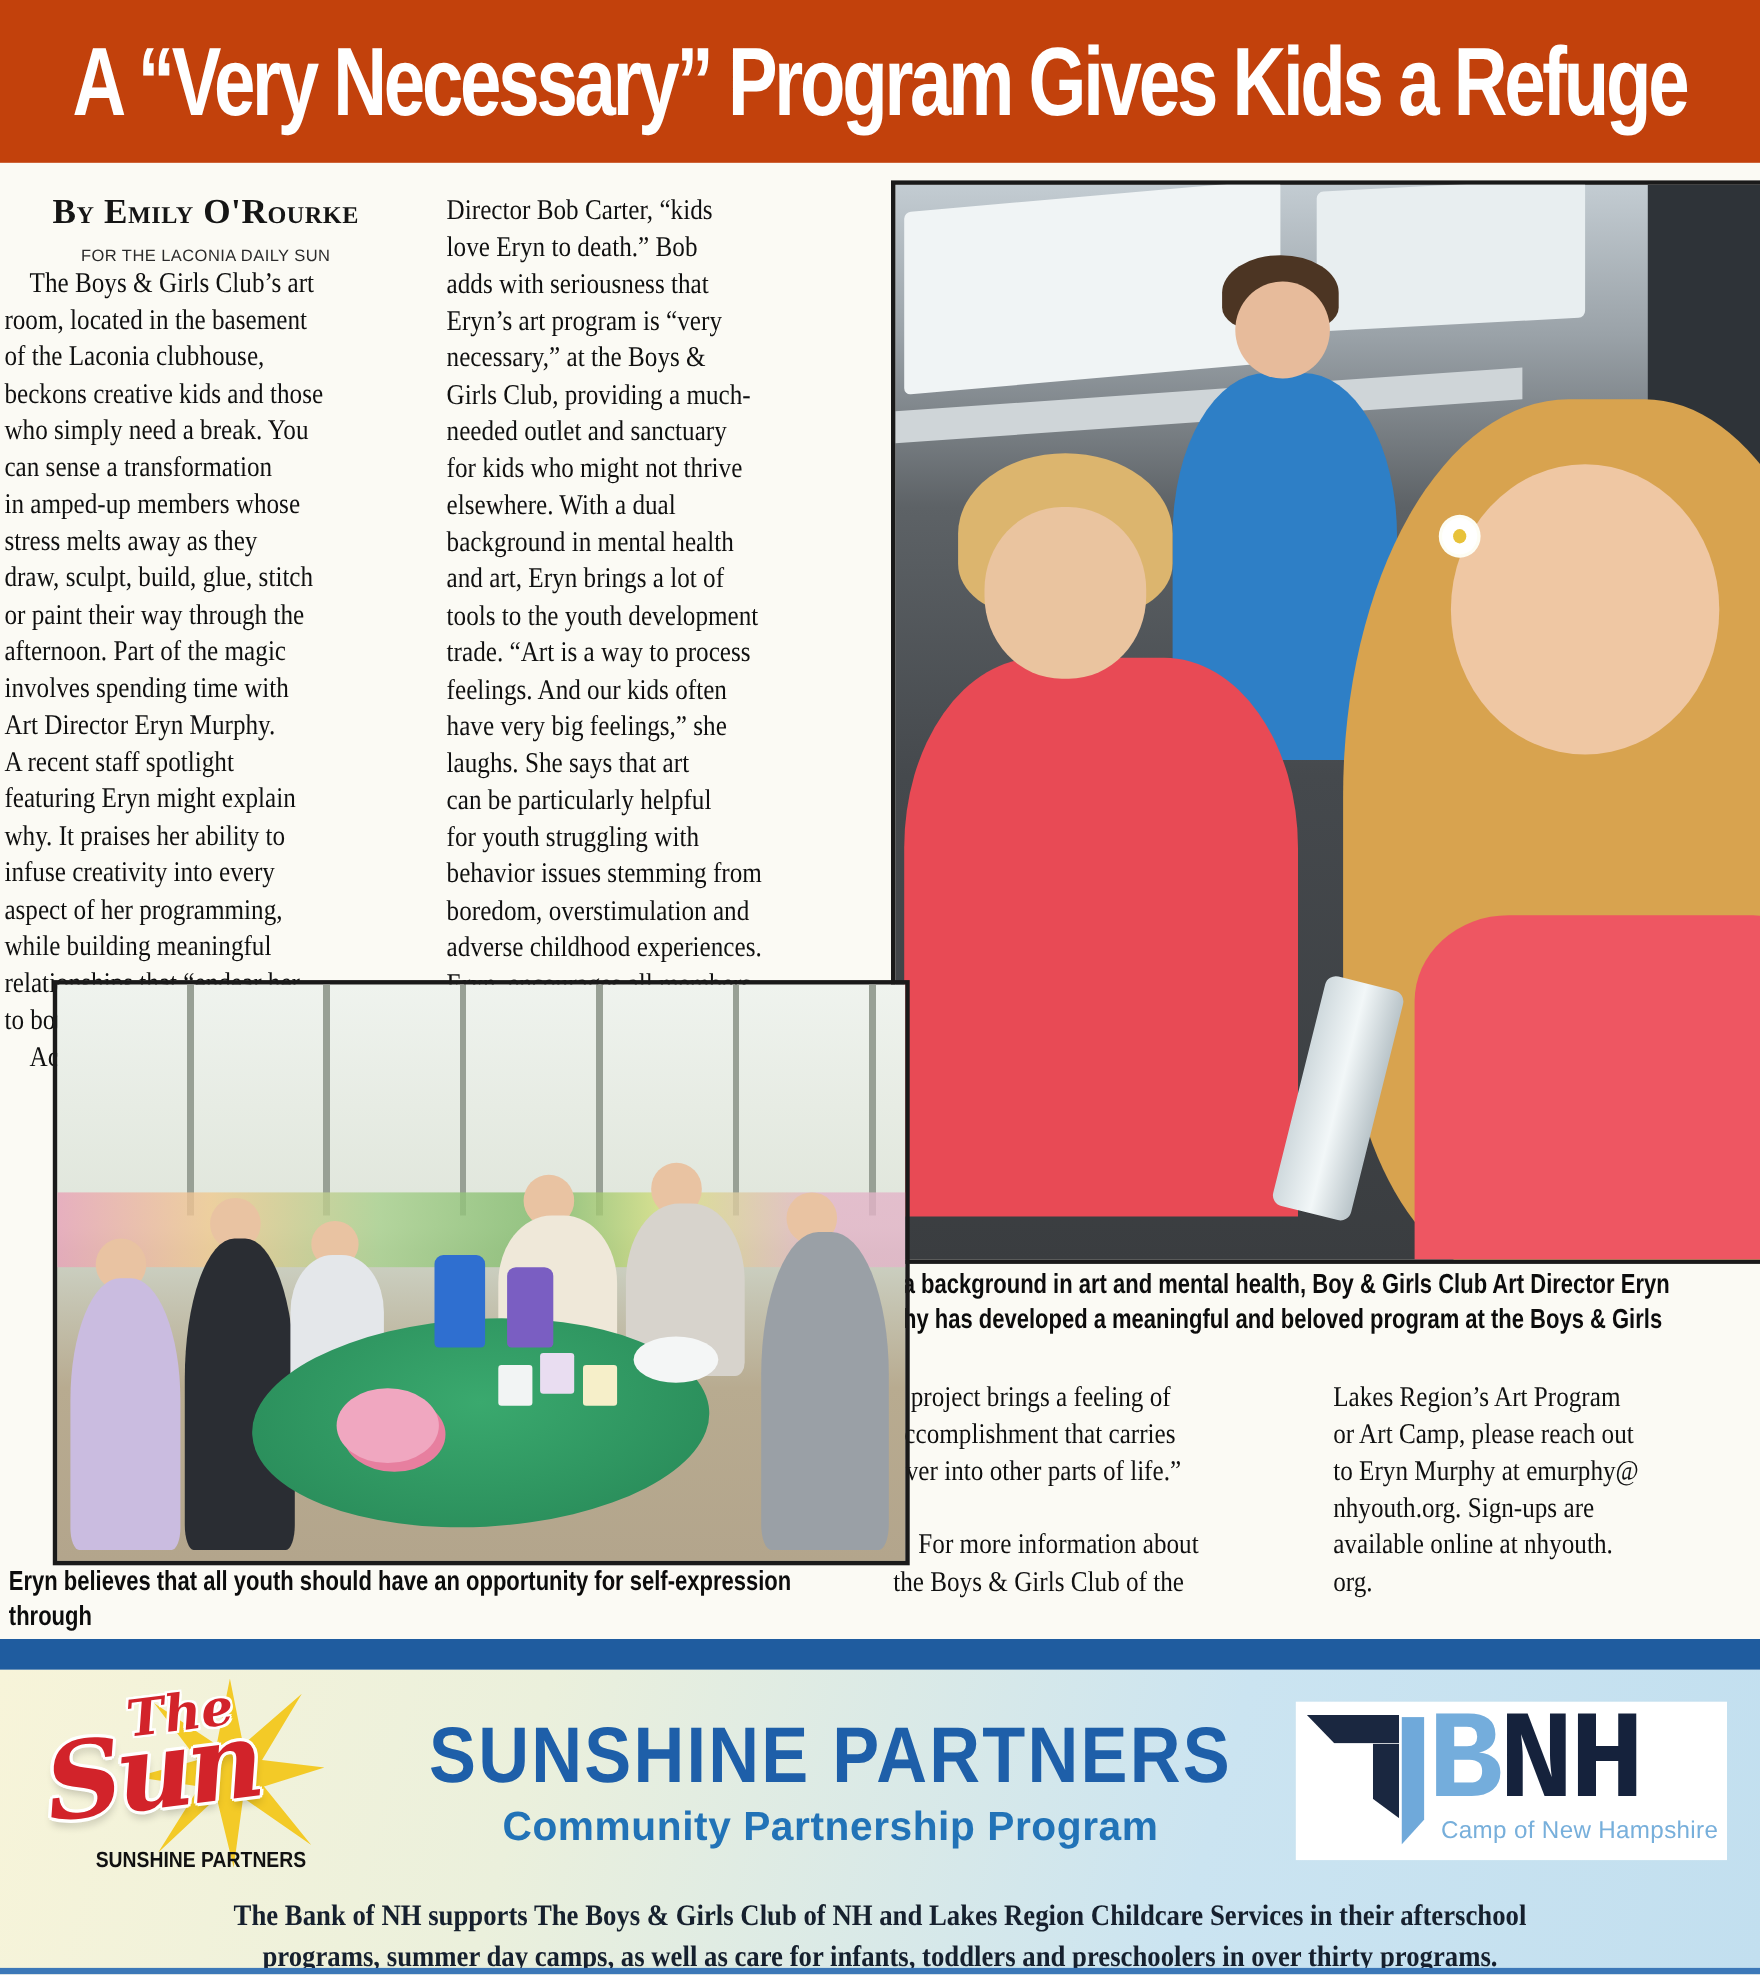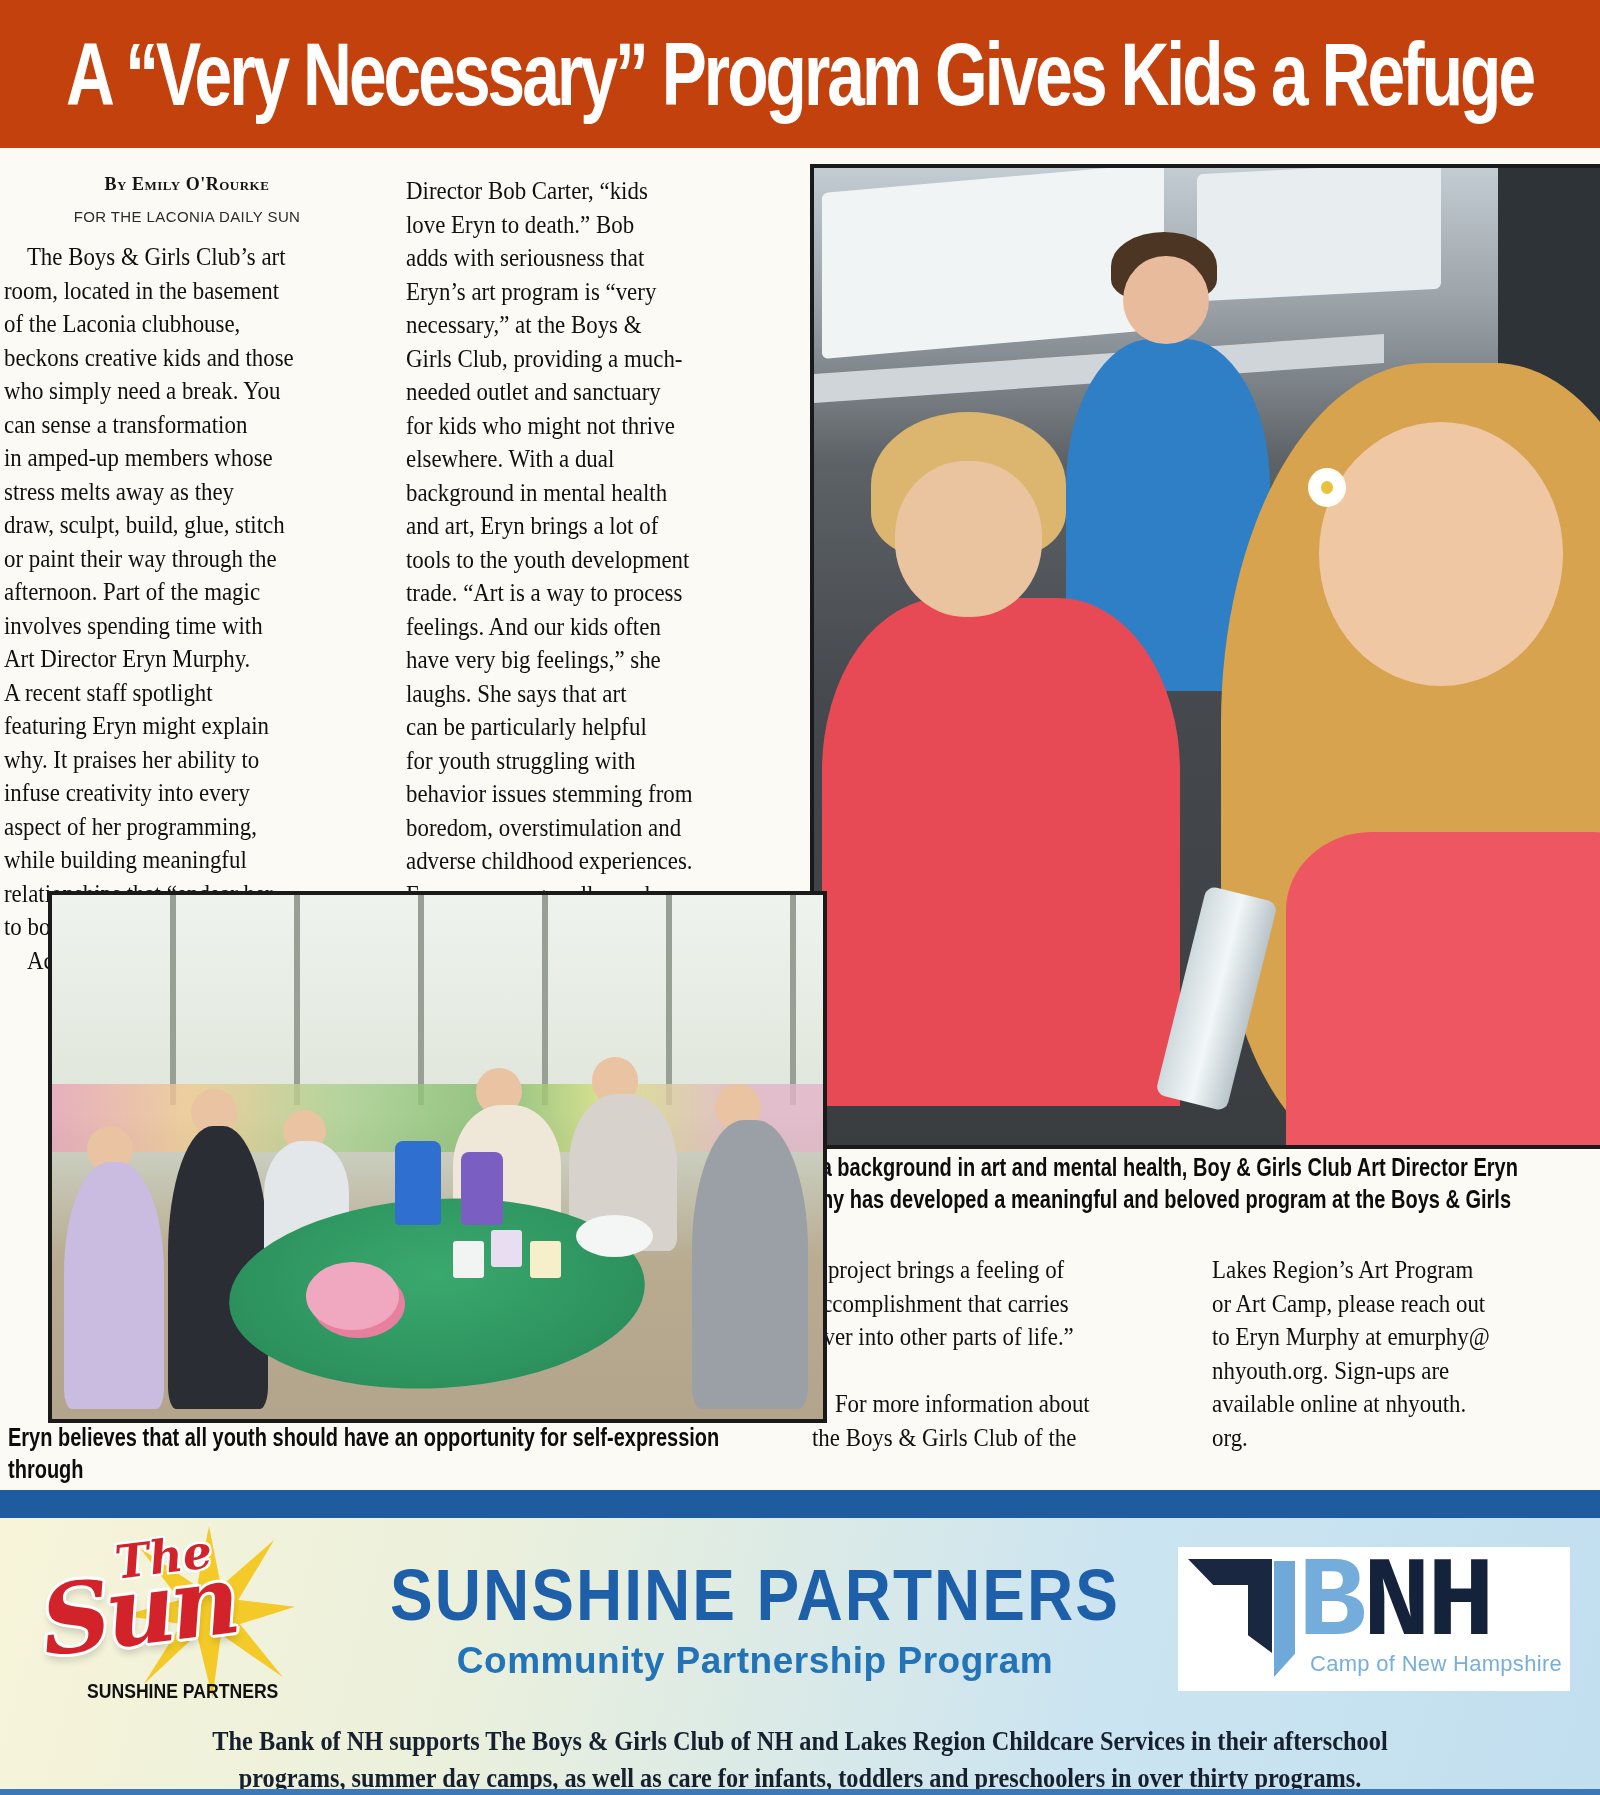--- a/index.html
+++ b/index.html
@@ -7,21 +7,21 @@
         font-family:"Liberation Serif", serif;color:#111;margin:0 auto;}
 
   
   .masthead{position:absolute;left:0;top:0;width:1600px;height:148px;background:#c2410c;
             display:flex;align-items:center;justify-content:center;}
   .masthead h1{margin:0;color:#fff;font-family:"Liberation Sans",sans-serif;font-weight:700;
                font-size:69px;letter-spacing:-3px;white-space:nowrap;transform:scale(.98,1.28);}
 
   
   .byline-block{position:absolute;left:6px;top:174px;width:362px;text-align:center;}
-  .byline{font-size:18px;font-weight:700;font-variant:small-caps;letter-spacing:.5px;color:#151515;}
+  .byline{font-size:32px;font-weight:700;font-variant:small-caps;letter-spacing:.5px;color:#151515;}
   .byline-sub{font-family:"Liberation Sans",sans-serif;font-size:15px;color:#2b2b2b;
               letter-spacing:.4px;margin-top:13px;}
 
   
   .bodycol{position:absolute;font-size:26px;line-height:33.5px;color:#101010;
            white-space:pre-wrap;transform:scaleX(.88);transform-origin:0 0;}
   .col1{left:4px;top:240px;width:415px;}
   .col2{left:406px;top:174px;width:410px;}
   .col3a{left:812px;top:1253px;width:402px;}
   .col3b{left:1212px;top:1253px;width:402px;}

